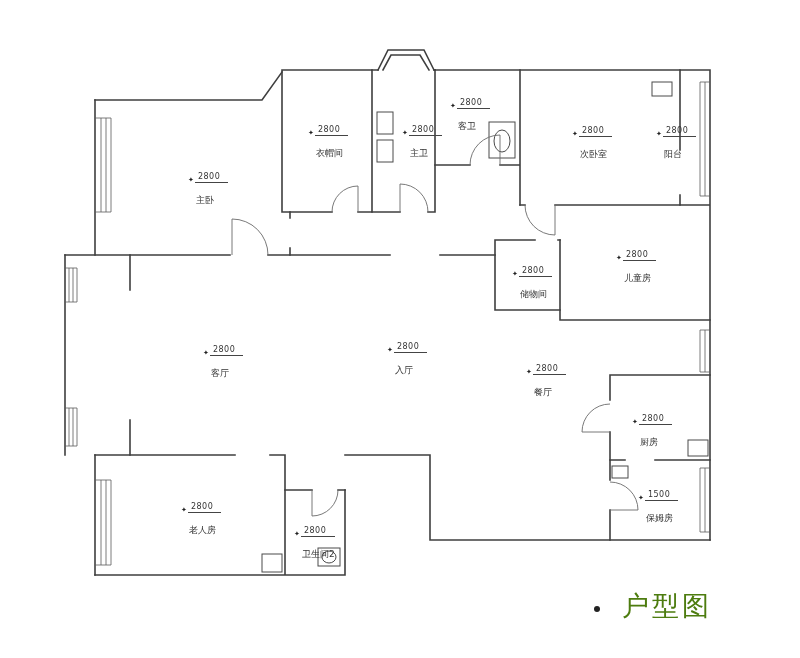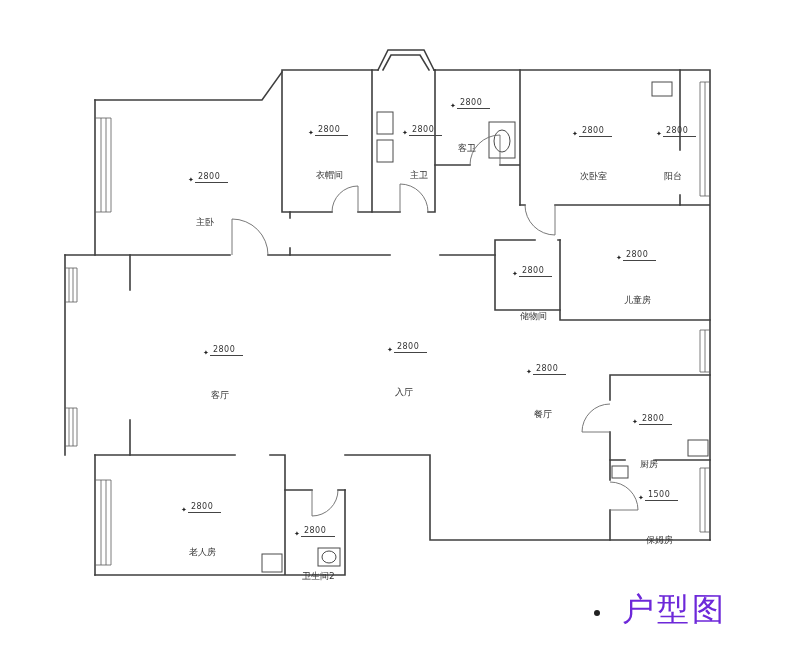--- a/index.html
+++ b/index.html
@@ -1,28 +1,28 @@
 <!DOCTYPE html>
 <html><head>
 <meta charset="utf-8">
 <style>
   html,body{margin:0;padding:0;background:#ffffff;}
   body{font-family:"DejaVu Sans","Liberation Sans",sans-serif;}
   #plan{position:relative;width:800px;height:658px;background:#ffffff;overflow:hidden;}
   #plan svg{position:absolute;left:0;top:0;}
   .room-label{position:absolute;display:flex;align-items:flex-start;color:#333;}
   .lbl-marker{font-size:7px;line-height:7px;margin-top:5px;margin-right:1px;color:#222;}
-  .lbl-texts{display:flex;flex-direction:column;gap:33px;}
+  .lbl-texts{display:flex;flex-direction:column;}
   .lbl-dim{display:block;font-size:8px;line-height:9px;border-bottom:1px solid #444;
            padding:0 8px 1px 3px;letter-spacing:0.5px;}
-  .lbl-name{display:block;font-size:9px;line-height:11px;margin-top:1px;padding-left:1px;
+  .lbl-name{display:block;font-size:9px;line-height:11px;margin-top:12px;padding-left:1px;
             white-space:nowrap;}
   .plan-title{position:absolute;left:594px;top:588px;display:flex;align-items:center;color:#222;}
   .title-dot{width:6px;height:6px;background:#222;border-radius:50%;margin-right:22px;margin-top:6px;}
-  .title-text{font-size:32px;letter-spacing:3px;color:#6d28d9;}
+  .title-text{font-size:27px;letter-spacing:3px;color:#4d7c0f;}
 </style>
 </head>
 <body>
 
 <div id="plan">
 
   <svg width="800" height="658" viewBox="0 0 800 658">
 
     <g stroke="#3f3f3f" stroke-width="1.6" fill="none" stroke-linecap="square">
       <path d="M95,100 H262 L282,72"></path>

